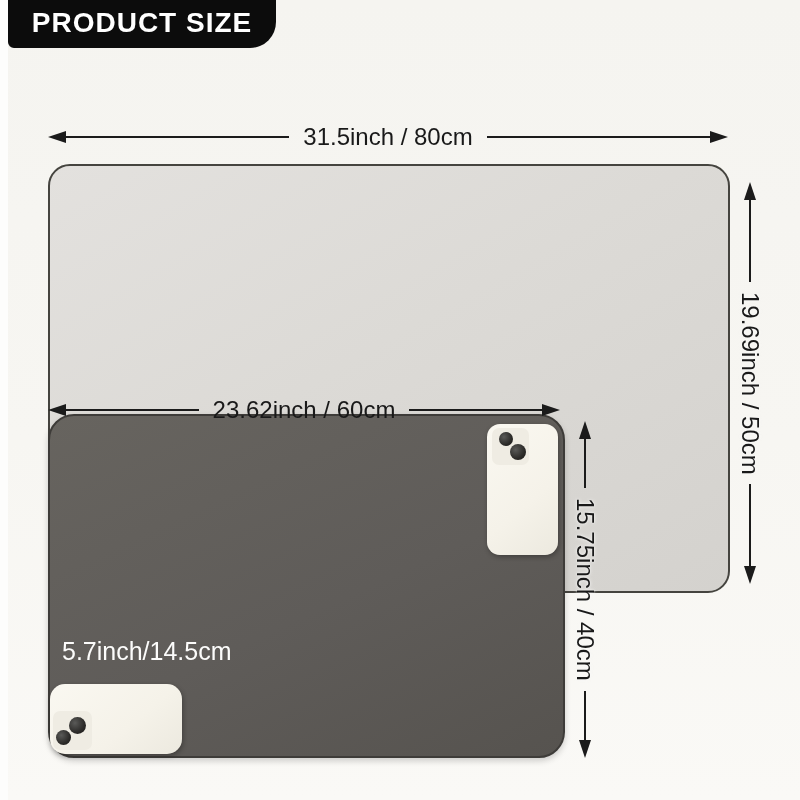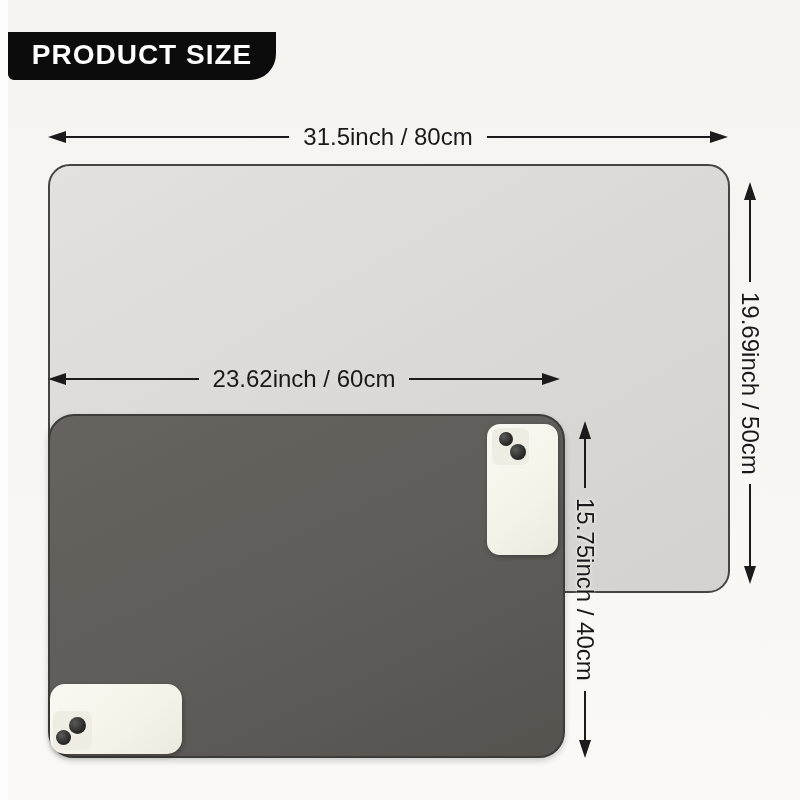--- a/index.html
+++ b/index.html
@@ -18,21 +18,20 @@
     position: absolute; left: 0; top: 0; width: 8px; height: 800px;
     background: #fdfdfc; z-index: 30;
   }
   
   .badge {
     position: absolute; left: 8px; top: 0; width: 268px; height: 48px;
     background: var(--c-badge-bg, #0c0c0c);
     border-radius: 0 0 26px 6px;
     display: flex; align-items: center; justify-content: center;
     z-index: 40;
-    margin-top: 32px;
   }
   .badge span {
     color: var(--c-badge-text, #ffffff);
     font-size: 28px; font-weight: bold; letter-spacing: 1px;
     transform: translateY(-1px);
   }
   
   .mat { position: absolute; box-sizing: border-box; }
   .mat.large {
     left: 48px; top: 164px; width: 682px; height: 429px;
@@ -64,21 +63,21 @@
     color: var(--c-dim-text, #191919);
     font-size: 24px; white-space: nowrap;
   }
   .dim.h .dim-label { margin: 10px 14px; }
   .dim.v .dim-label {
     margin: 10px 0;
     writing-mode: vertical-rl;
     text-shadow: 0 0 4px rgba(250,250,248,0.9), 0 0 2px rgba(250,250,248,0.9);
   }
   .dim-top       { left: 48px;  top: 122px; width: 680px; height: 30px; }
-  .dim-mid       { left: 48px;  top: 364px; width: 512px; height: 30px; }
+  .dim-mid       { left: 48px;  top: 395px; width: 512px; height: 30px; }
   .dim-right     { left: 734px; top: 182px; width: 32px;  height: 402px; }
   .dim-small-v   { left: 569px; top: 421px; width: 32px;  height: 337px; }
   
   .phone {
     position: absolute;
     background: linear-gradient(140deg, #faf8f1 0%, var(--c-phone-body, #f5f2e9) 60%, #ece9df 100%);
     box-shadow: 1px 2px 5px rgba(0,0,0,0.3);
     z-index: 10;
   }
   .phone.portrait  { left: 487px; top: 424px; width: 71px;  height: 131px; border-radius: 13px; }
@@ -154,14 +153,15 @@
     <span class="cam cam1"></span>
     <span class="cam cam2"></span>
   </div>
 
   <div class="phone landscape">
     <span class="cam-plateau"></span>
     <span class="cam cam1"></span>
     <span class="cam cam2"></span>
   </div>
 
+  <div class="phone-label">5.7inch/14.5cm</div>
 
 </div>
 
 </body></html>

